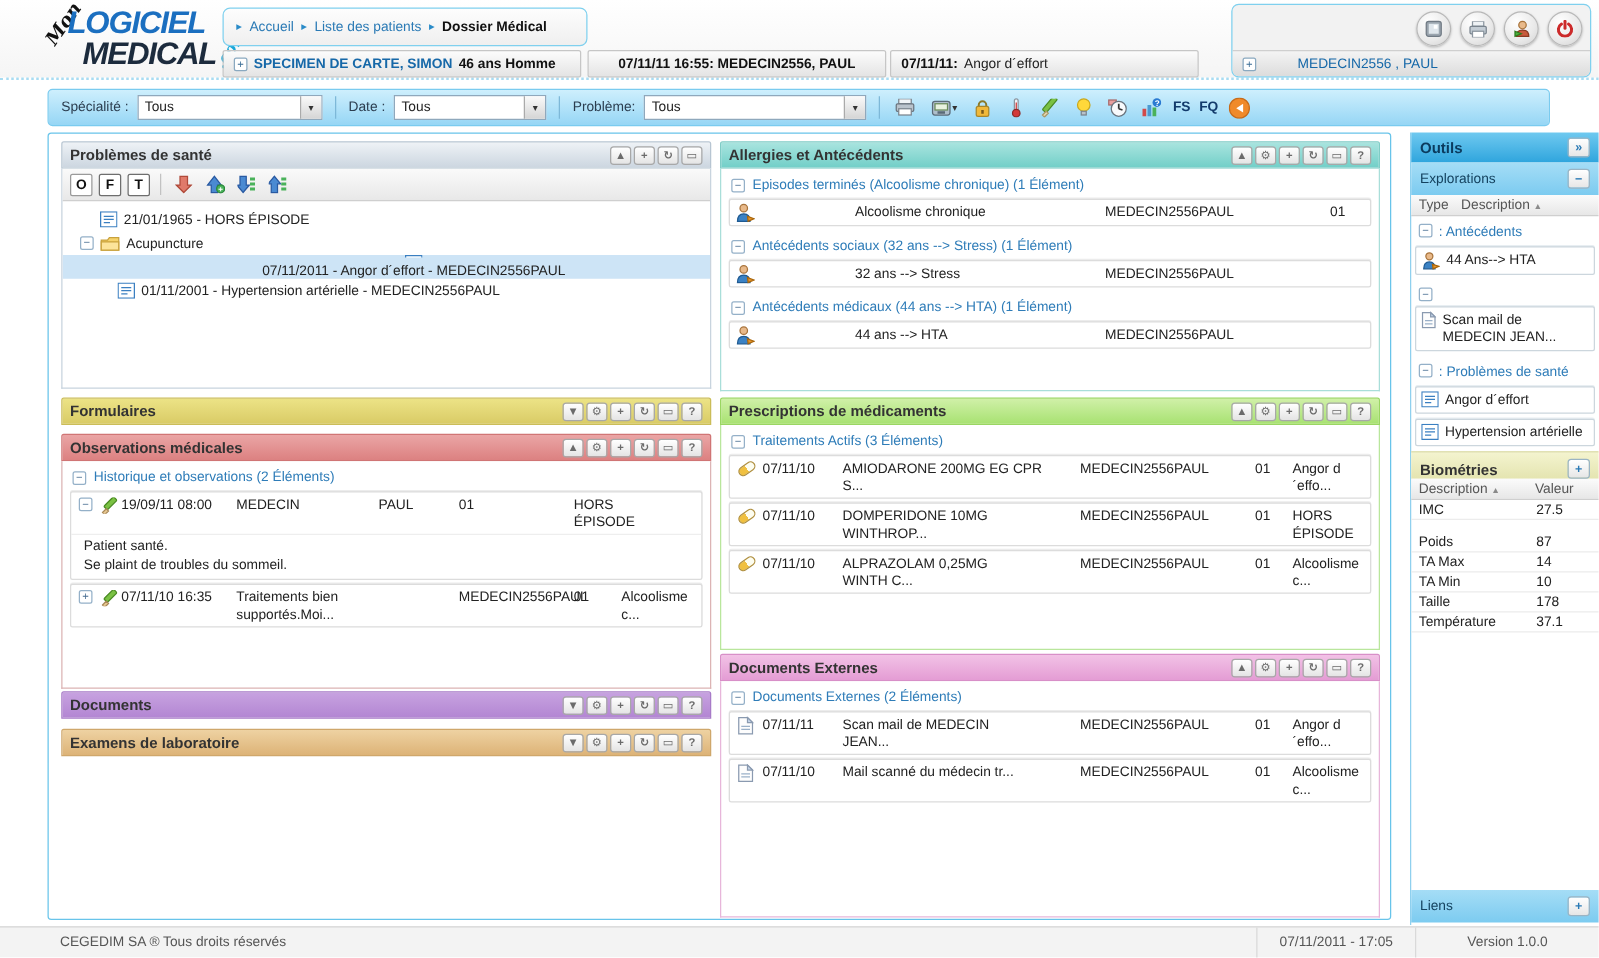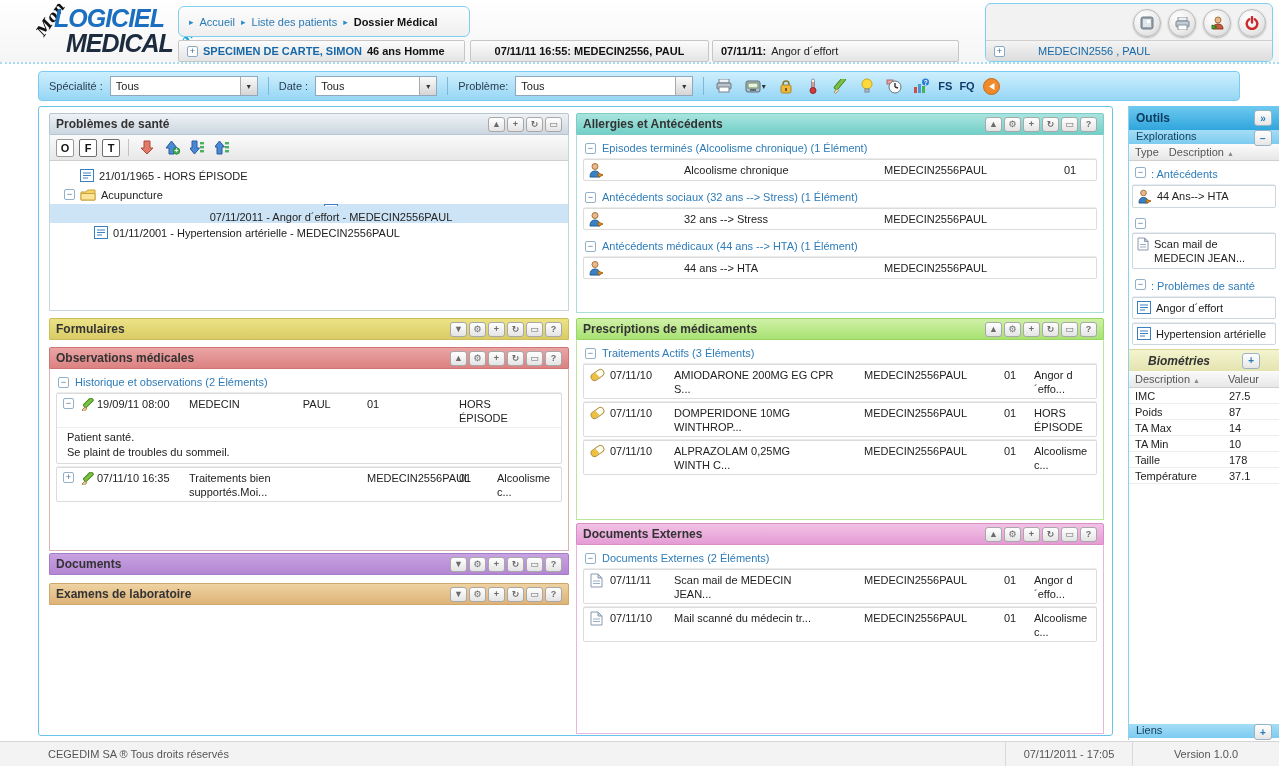--- a/index.html
+++ b/index.html
@@ -108,24 +108,24 @@
   .ogrid { display:grid; grid-template-columns:22px 16px 92px 178px 92px 38px auto; padding:3px 2px 2px 2px; }
   .rgrid { display:grid; grid-template-columns:22px 64px 190px 140px 30px auto; padding:3px 2px 2px 4px; }
   .cell { line-height:14px; }
   .odetail { padding:2px 4px 3px 10px; line-height:15px; border-top:1px solid #eee; }
 
   
   #sidebar { position:absolute; left:1128px; top:106px; width:151px; height:634px; background:#fff;
     border-left:1px solid #8fd0ee; }
   .shead-blue { height:24px; background:linear-gradient(#6fc9f0,#2fa5dd); color:#0b3b5e; font-weight:bold;
     font-size:12px; display:flex; align-items:center; padding:0 7px; }
-  .shead-lblue { height:14px; background:linear-gradient(#a5ddf6,#7ccbf0); color:#14425f; font-weight:normal;
-    font-size:11px; display:flex; align-items:flex-start; padding:0 7px; }
+  .shead-lblue { height:26px; background:linear-gradient(#a5ddf6,#7ccbf0); color:#14425f; font-weight:normal;
+    font-size:11px; display:flex; align-items:center; padding:0 7px; }
   .shead-yellow { height:22px; background:linear-gradient(#f4f4cf,#e4e4b0); color:#333; font-weight:bold;
-    font-size:12px; display:flex; align-items:center; padding:0 19px; border-top:1px solid #d8d89a;font-style:italic; }
+    font-size:12px; display:flex; align-items:flex-end; padding:0 7px; border-top:1px solid #d8d89a; }
   .sbtn { margin-left:auto; width:18px; height:16px; background:linear-gradient(#fff,#e6e6e6);
     border:1px solid #9ab4c4; border-radius:3px; color:#2a7ab5; font-size:10px; font-weight:bold;
     display:flex; align-items:center; justify-content:center; cursor:pointer; }
   .scols { height:17px; background:linear-gradient(#fbfbfb,#e7e7e7); border-bottom:1px solid #cfcfcf;
     display:flex; align-items:center; color:#555; padding:0 6px; gap:10px; }
   .sortarr { font-size:7px; color:#8a8a8a; margin-left:3px; }
   .sgroup { display:flex; gap:5px; align-items:flex-start; color:#2e7cb8; padding:6px 6px 4px 6px; line-height:14px; }
   .sitem { display:flex; gap:5px; align-items:flex-start; border:1px solid #ccd6dd; border-radius:2px;
     background:#fff; margin:0 3px 4px 3px; padding:3px 4px; line-height:14px; box-shadow:0 -1px 0 #e8eef2; }
   .biorow { display:flex; height:16px; align-items:center; border-bottom:1px solid #ececec; padding:0 6px; }
@@ -702,21 +702,21 @@
       <span class="sbtn">+</span>
     </div>
     <div class="scols">
       <span><span>Description</span><span class="sortarr">▲</span></span>
       <span style="margin-left:18px;">Valeur</span>
     </div>
     <div class="biorow" style="position:relative;">
       <span>IMC</span>
       <span class="bval">27.5</span>
     </div>
-    <div class="biorow" style="position:relative;">
+    <div class="biorow" style="position:relative;margin-top:10px;">
       <span>Poids</span>
       <span class="bval">87</span>
     </div>
     <div class="biorow" style="position:relative;">
       <span>TA Max</span>
       <span class="bval">14</span>
     </div>
     <div class="biorow" style="position:relative;">
       <span>TA Min</span>
       <span class="bval">10</span>

